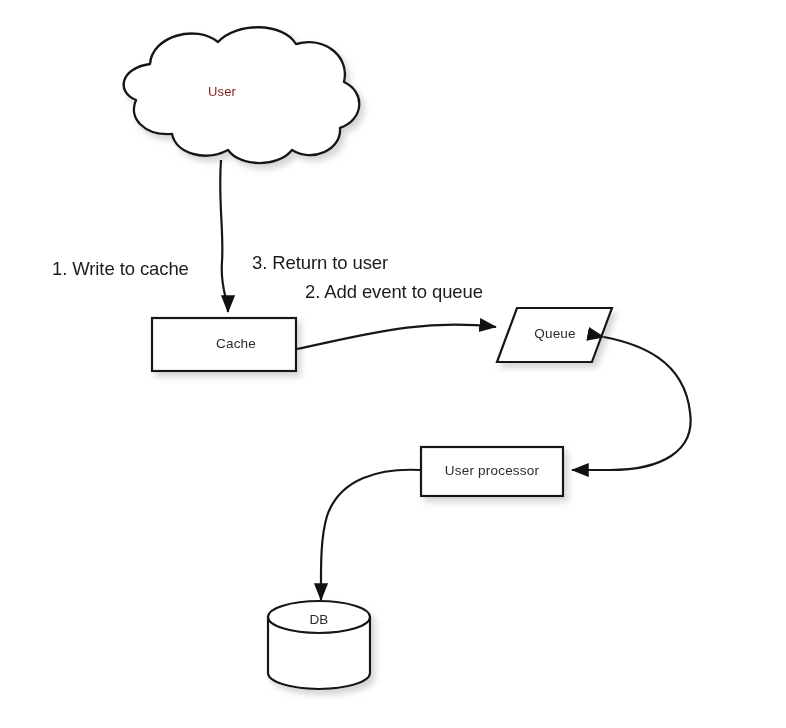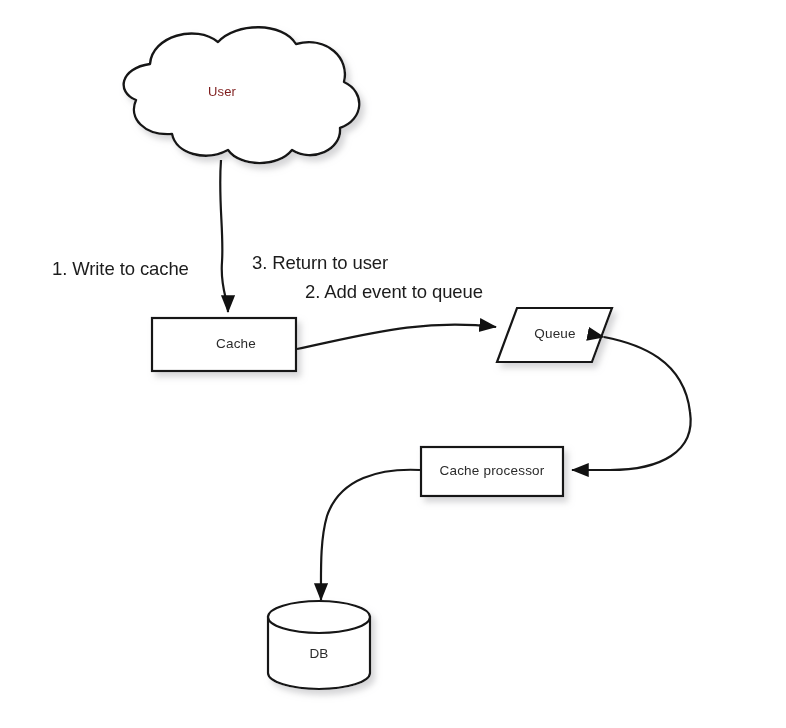--- a/index.html
+++ b/index.html
@@ -109,23 +109,23 @@
 
     <path d="M 420 470 C 380 468, 340 478, 327 516 C 320 540, 321 570, 321 600" fill="none" stroke="#171717" stroke-width="2.2" marker-end="url(#arrowhead)"></path>
   </svg>
 
   <div class="node-label big" style="left:184px; top:84px; width:76px;">User</div>
 
   <div class="node-label" style="left:152px; top:336px; width:168px;">Cache</div>
 
   <div class="node-label" style="left:505px; top:326px; width:100px;">Queue</div>
 
-  <div class="node-label" style="left:421px; top:463px; width:142px;">Cache processor</div>
+  <div class="node-label" style="left:421px; top:463px; width:142px;">User processor</div>
 
-  <div class="node-label" style="left:268px; top:646px; width:102px;">DB</div>
+  <div class="node-label" style="left:268px; top:612px; width:102px;">DB</div>
 
   <div class="edge-label" style="left:52px; top:258px;">1. Write to cache</div>
 
   <div class="edge-label" style="left:305px; top:281px;">2. Add event to queue</div>
 
   <div class="edge-label" style="left:252px; top:224px;margin-top:28px;">3. Return to user</div>
 
 
 </div>
 

